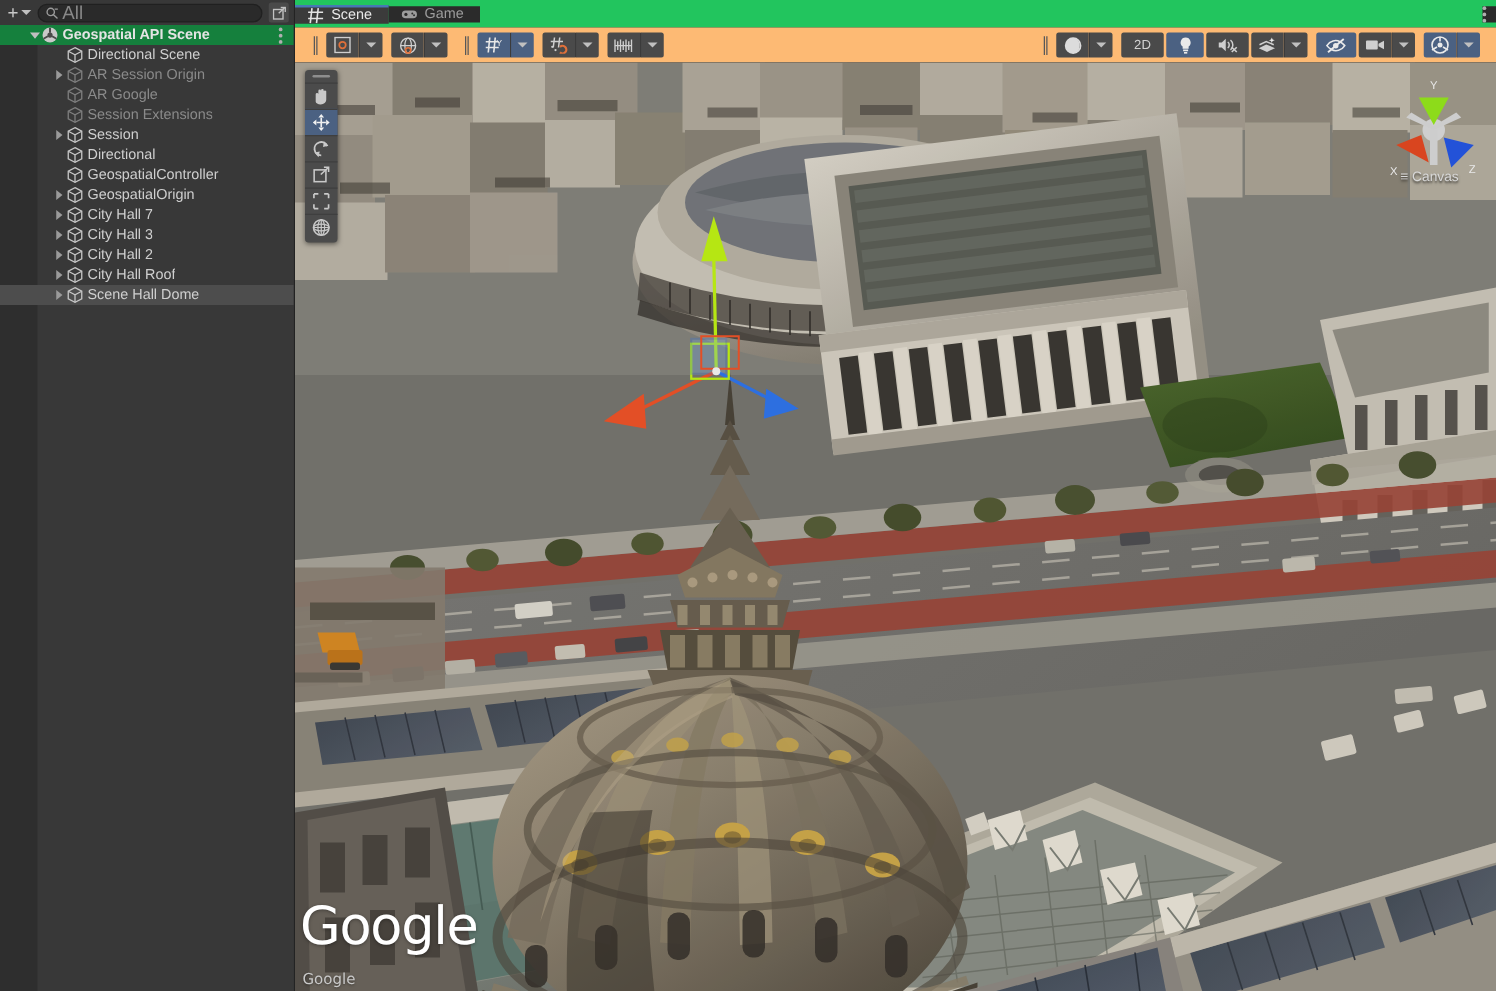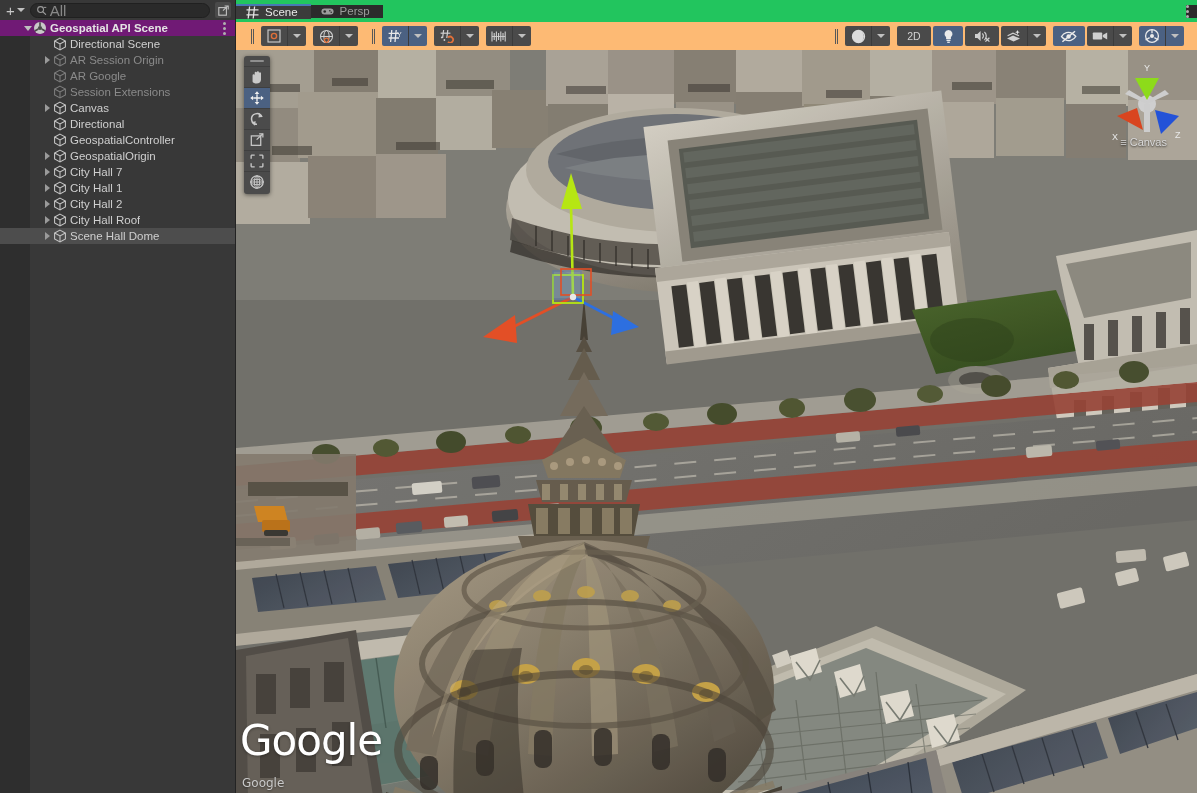--- a/index.html
+++ b/index.html
@@ -65,21 +65,21 @@
     display: flex; align-items: center; justify-content: center; margin-left: 2px; }
 
   .hier-body { flex: 1; position: relative; background: #383838; overflow: hidden; }
   .indent-strip { position: absolute; left: 0; top: 0; width: 30px; height: 100%; background: #2e2e2e; }
   .tree { position: relative; }
   .row {
     height: 16px; display: flex; align-items: center;
     position: relative; font-size: 11.5px; color: #cfcfcf;
     white-space: nowrap;
   }
-  .row.scene-row { background: #701a75; color: #e4e4e4; font-weight: bold; height: 16px; }
+  .row.scene-row { background: #15803d; color: #e4e4e4; font-weight: bold; height: 16px; }
   .row.selected { background: #4d4d4d; }
   .row .disc-tri {
     width: 11px; flex: 0 0 11px; display: flex; align-items: center; justify-content: center;
   }
   .tri {
     width: 0; height: 0;
     border-top: 4px solid transparent; border-bottom: 4px solid transparent;
     border-left: 5px solid #9a9a9a;
   }
   .tri.open {
@@ -254,21 +254,21 @@
           </div>
           <div class="row">
             <span style="display: inline-block; flex: 0 0 auto; width: 42px;"></span>
             <span class="disc-tri">
               <i class="tri"></i>
             </span>
             <svg class="objicon" viewBox="0 0 14 14">
               <path d="M7 1.1 L12.4 4 V10 L7 12.9 L1.6 10 V4 Z" fill="none" stroke="#c6c6c6" stroke-width="1.05"></path>
               <path d="M1.6 4 L7 6.9 L12.4 4 M7 6.9 V12.9" fill="none" stroke="#c6c6c6" stroke-width="1.05"></path>
             </svg>
-            <span class="label">Canvas</span>
+            <span class="label">Session</span>
           </div>
           <div class="row">
             <span style="display: inline-block; flex: 0 0 auto; width: 42px;"></span>
             <span class="disc-tri"></span>
             <svg class="objicon" viewBox="0 0 14 14">
               <path d="M7 1.1 L12.4 4 V10 L7 12.9 L1.6 10 V4 Z" fill="none" stroke="#c6c6c6" stroke-width="1.05"></path>
               <path d="M1.6 4 L7 6.9 L12.4 4 M7 6.9 V12.9" fill="none" stroke="#c6c6c6" stroke-width="1.05"></path>
             </svg>
             <span class="label">Directional</span>
           </div>
@@ -305,21 +305,21 @@
           </div>
           <div class="row">
             <span style="display: inline-block; flex: 0 0 auto; width: 42px;"></span>
             <span class="disc-tri">
               <i class="tri"></i>
             </span>
             <svg class="objicon" viewBox="0 0 14 14">
               <path d="M7 1.1 L12.4 4 V10 L7 12.9 L1.6 10 V4 Z" fill="none" stroke="#c6c6c6" stroke-width="1.05"></path>
               <path d="M1.6 4 L7 6.9 L12.4 4 M7 6.9 V12.9" fill="none" stroke="#c6c6c6" stroke-width="1.05"></path>
             </svg>
-            <span class="label">City Hall 1</span>
+            <span class="label">City Hall 3</span>
           </div>
           <div class="row">
             <span style="display: inline-block; flex: 0 0 auto; width: 42px;"></span>
             <span class="disc-tri">
               <i class="tri"></i>
             </span>
             <svg class="objicon" viewBox="0 0 14 14">
               <path d="M7 1.1 L12.4 4 V10 L7 12.9 L1.6 10 V4 Z" fill="none" stroke="#c6c6c6" stroke-width="1.05"></path>
               <path d="M1.6 4 L7 6.9 L12.4 4 M7 6.9 V12.9" fill="none" stroke="#c6c6c6" stroke-width="1.05"></path>
             </svg>
@@ -361,21 +361,21 @@
         </svg>
         <span>Scene</span>
       </div>
       <div class="sv-tab">
         <svg class="tabicon" viewBox="0 0 15 11">
           <rect x="0.5" y="2" width="14" height="7" rx="3.5" fill="#9c9c9c"></rect>
           <circle cx="4.3" cy="5.5" r="1.5" fill="#2b2b2b"></circle>
           <circle cx="10.2" cy="4.6" r="0.9" fill="#2b2b2b"></circle>
           <circle cx="11.8" cy="6.3" r="0.9" fill="#2b2b2b"></circle>
         </svg>
-        <span>Persp</span>
+        <span>Game</span>
       </div>
       <div class="tabspacer" style="flex:1;background:#2b2b2b"></div>
       <div class="tabbar-right">
         <span class="kebab">
             <i></i>
             <i></i>
             <i></i>
           </span>
       </div>
     </div>

